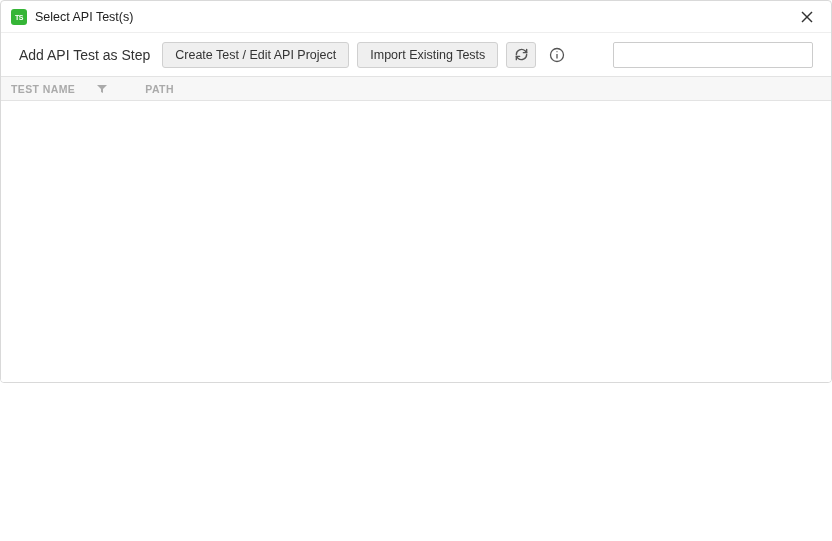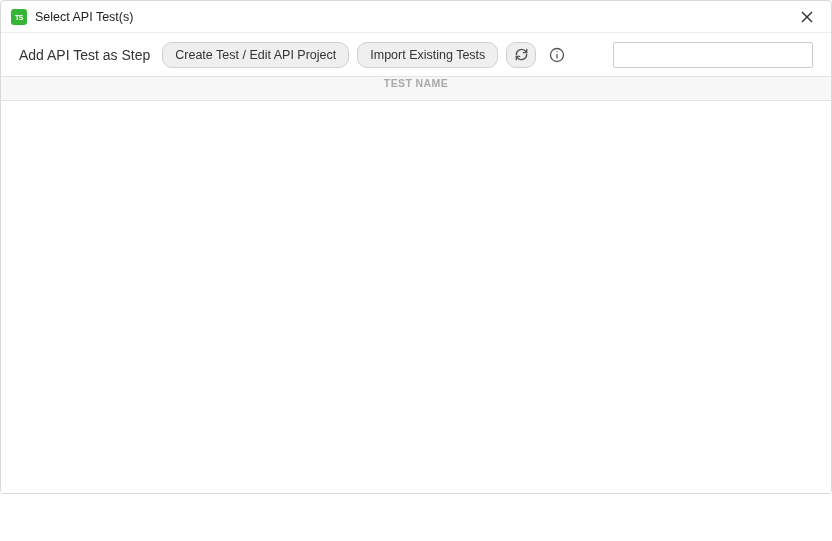--- a/index.html
+++ b/index.html
@@ -5,21 +5,21 @@
   * { box-sizing: border-box; }
   html, body {
     margin: 0; padding: 0;
     width: 832px; height: 541px;
     font-family: -apple-system, "Segoe UI", Arial, sans-serif;
     font-size: 13px;
     color: #333;
     background: #fff;
   }
   .dialog {
-    width: 832px; height: 494px;
+    width: 832px; height: 383px;
     border: 1px solid #d9d9d9;
     border-radius: 4px;
     display: flex;
     flex-direction: column;
     overflow: hidden;
   }
   .titlebar {
     height: 32px;
     display: flex;
     align-items: center;
@@ -69,21 +69,21 @@
   .toolbar .heading {
     font-size: 14px;
     color: #333;
     margin-right: 4px;
   }
   .btn {
     height: 26px;
     padding: 0 12px;
     background: #efefef;
     border: 1px solid #d0d0d0;
-    border-radius: 10px;
+    border-radius: 3px;
     font-size: 12.5px;
     color: #333;
     display: inline-flex;
     align-items: center;
     justify-content: center;
     cursor: pointer;
     user-select: none;
   }
   .btn.icon-only {
     width: 30px;
@@ -110,21 +110,20 @@
   }
 
   .header-row {
     height: 24px;
     background: #f7f7f7;
     border-bottom: 1px solid #e3e3e3;
     display: flex;
     align-items: center;
     padding: 0 10px;
     gap: 21px;
-    flex-direction: column;
   }
   .header-row .col {
     font-size: 10.5px;
     font-weight: 600;
     letter-spacing: 0.4px;
     color: #aaa;
     text-transform: uppercase;
   }
   .header-row .filter-icon {
     width: 12px; height: 12px;

